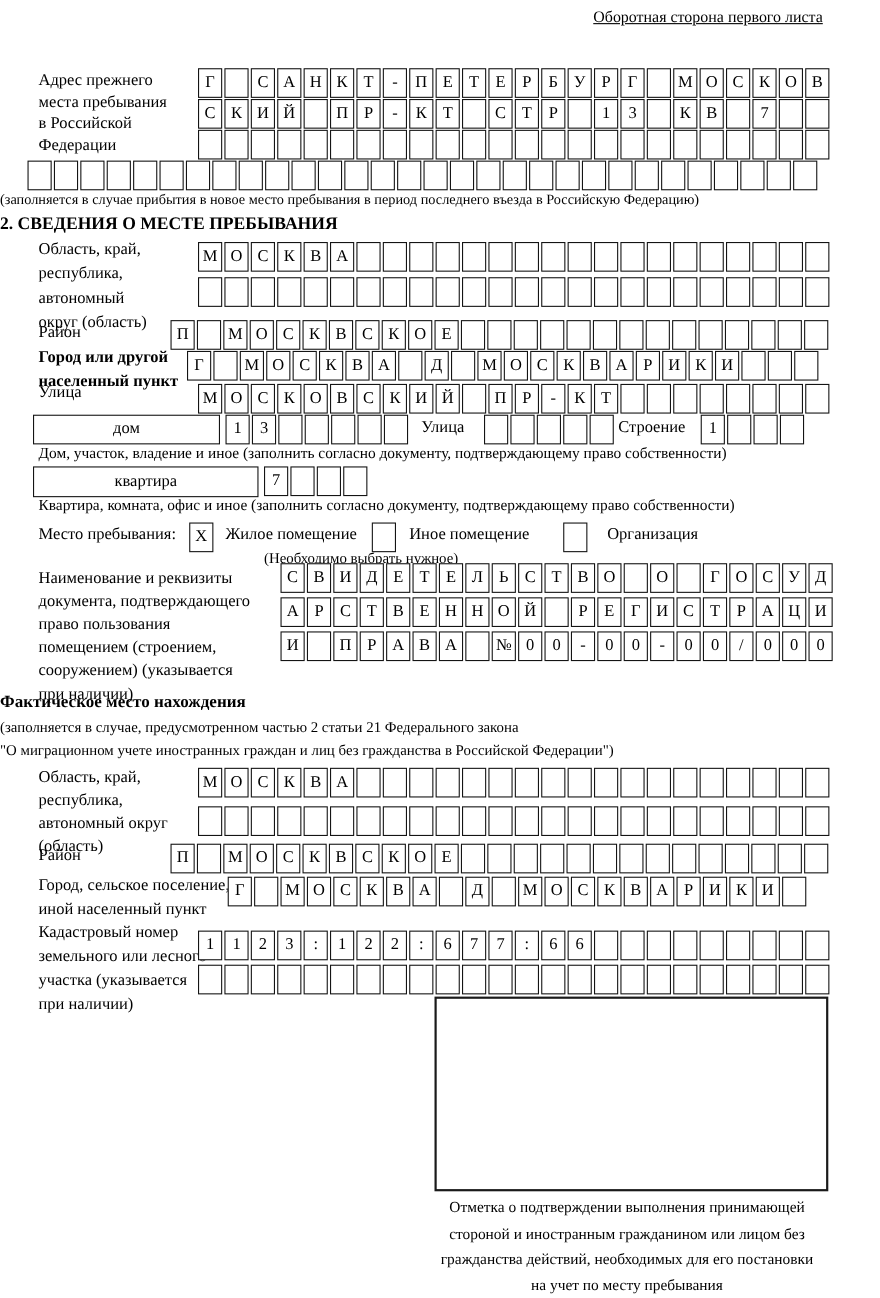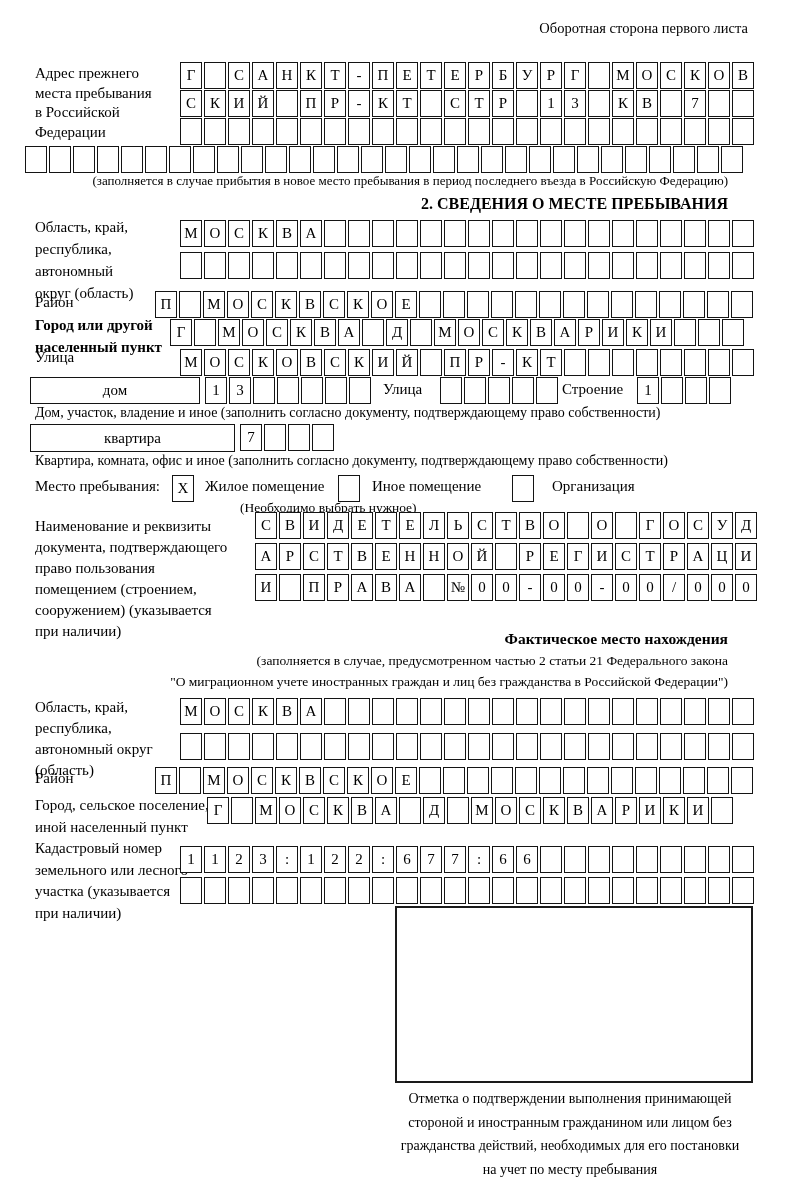--- a/index.html
+++ b/index.html
@@ -6,28 +6,28 @@
   body{width:800px;height:1180px;background:#ffffff;color:#000;
        font-family:"Liberation Serif","DejaVu Serif",serif;position:relative;overflow:hidden;}
   .abs{position:absolute;}
   .label{font-size:15px;white-space:pre-line;}
   .caption{font-size:13px;}
   .cells{display:flex;}
   .cell{box-sizing:border-box;width:22px;height:27px;border:1.6px solid #141414;margin-right:2px;
         text-align:center;font-size:15px;line-height:24px;flex:0 0 auto;background:#fff;}
   .boxfield{box-sizing:border-box;border:1.6px solid #141414;display:flex;align-items:center;
             justify-content:center;font-size:15px;background:#fff;}
-  .center{left:0;width:728px;text-align:right;}
+  .center{left:0;width:728px;text-align:left;}
   .bold{font-weight:bold;}
   .bigbox{box-sizing:border-box;border:2px solid #1a1a1a;background:#fff;}
 </style>
 </head>
 <body>
 
-<div class="abs" style="right:52px;top:20px;font-size:14.5px;">Оборотная сторона первого листа</div>
+<div class="abs" style="right:52px;top:8px;font-size:14.5px;text-decoration:underline;">Оборотная сторона первого листа</div>
 
 <div class="abs label" style="left:35px;top:64px;line-height:19.5px;font-family:Liberation Serif, serif;">Адрес прежнего
 места пребывания
 в Российской
 Федерации</div>
 <div class="abs cells" style="left:180px;top:62px;">
     <div class="cell">Г</div>
     <div class="cell"></div>
     <div class="cell">С</div>
     <div class="cell">А</div>

